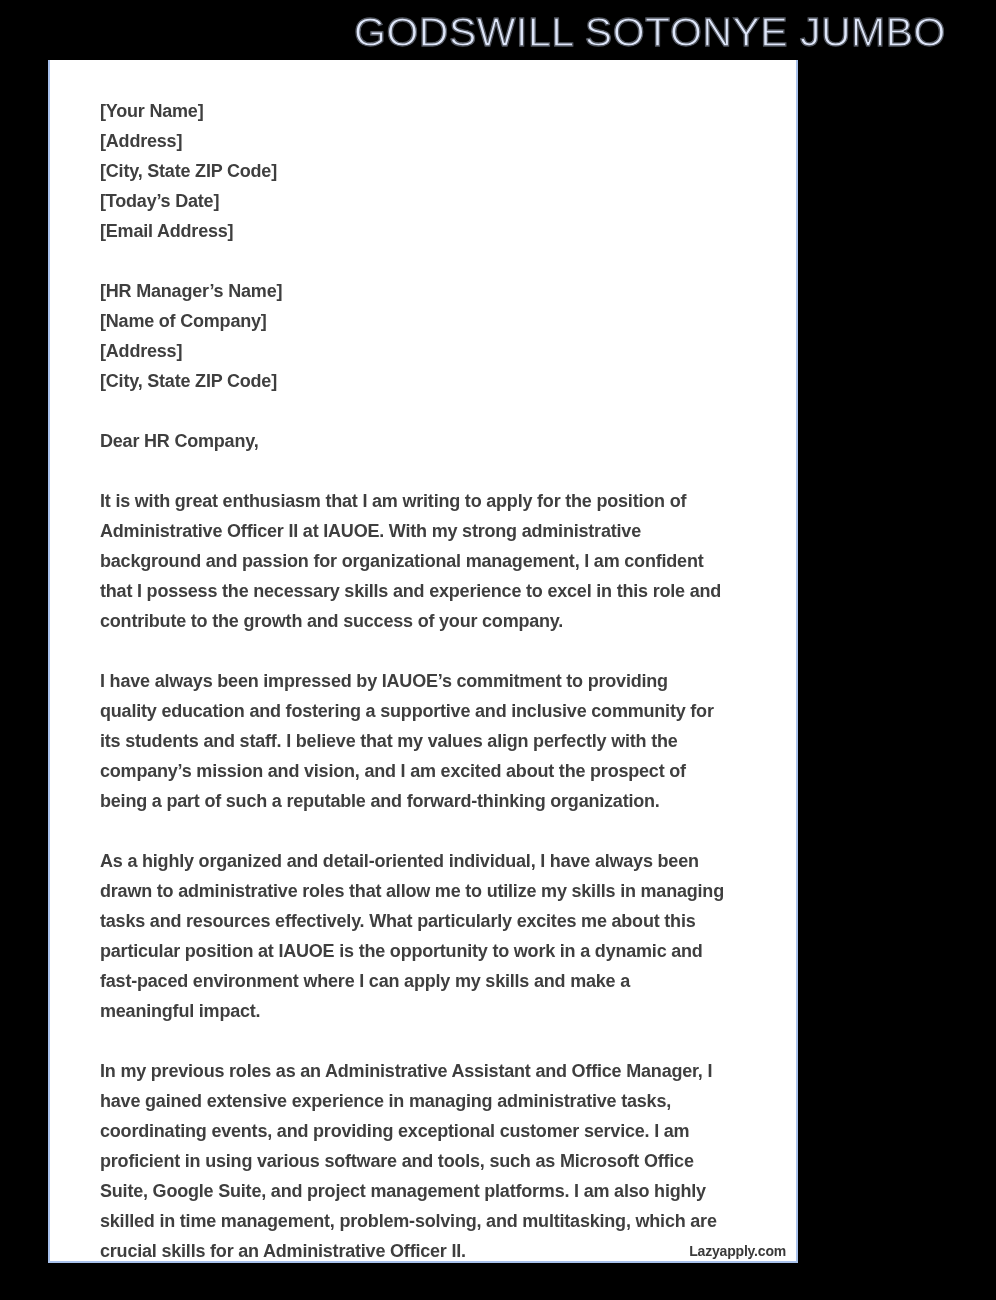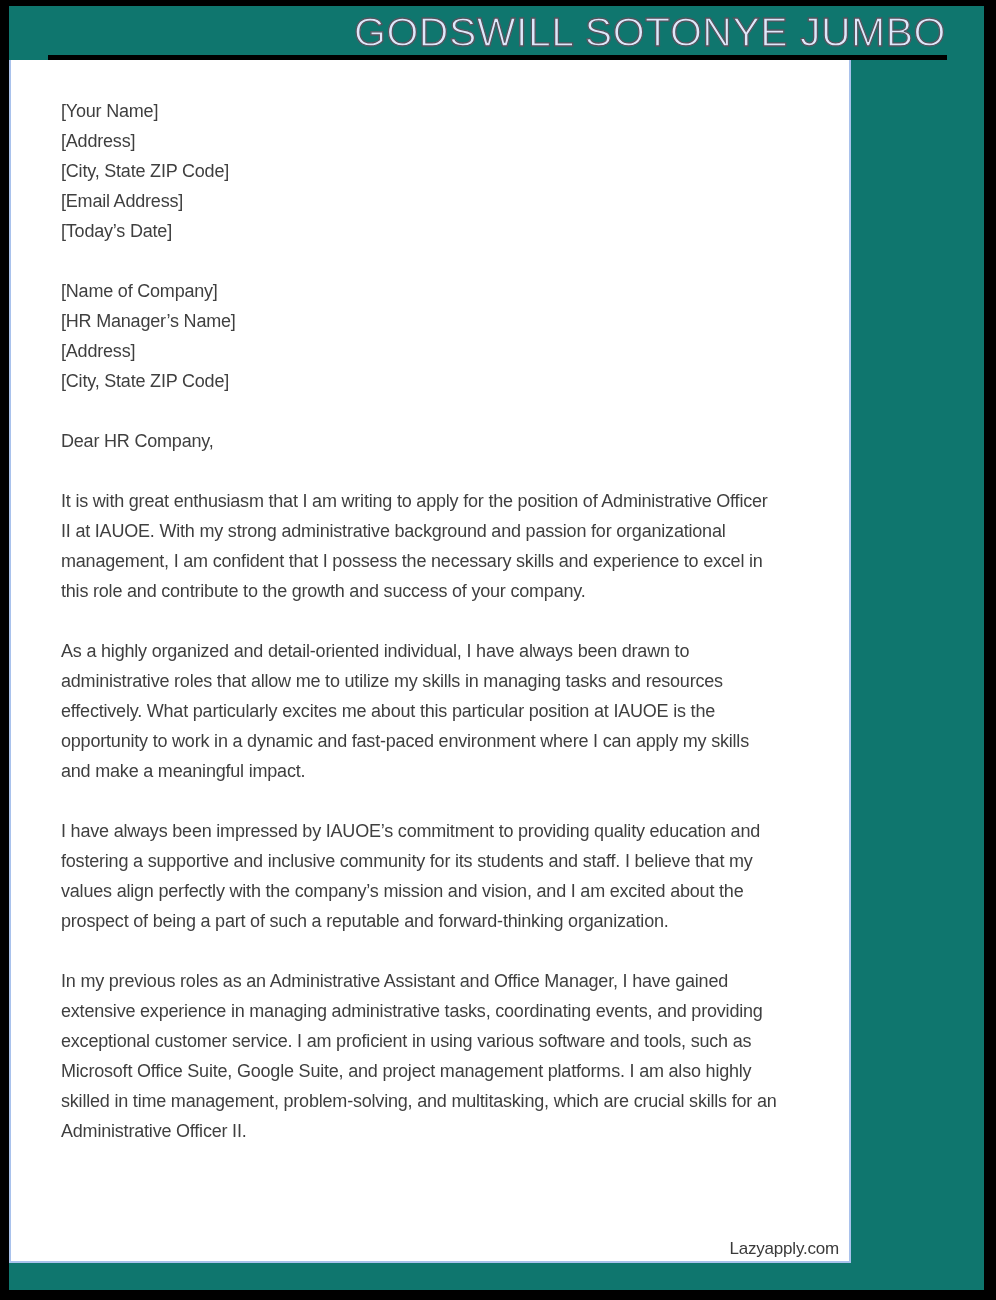--- a/index.html
+++ b/index.html
@@ -4,21 +4,21 @@
 <style>
   * { margin: 0; padding: 0; box-sizing: border-box; }
   html, body { width: 996px; height: 1300px; }
   body {
     font-family: "Liberation Sans", sans-serif;
     background: #ffffff;
   }
   .frame {
     width: 996px;
     height: 1300px;
-    background: #0f766e;
+    background: #000000;
     border-style: solid;
     border-color: #000000;
     border-top-width: 6px;
     border-right-width: 12px;
     border-bottom-width: 10px;
     border-left-width: 9px;
     overflow: hidden;
     position: relative;
   }
   .header {
@@ -39,43 +39,45 @@
     text-shadow: 0 0 1px #7b8090;
     white-space: nowrap;
   }
   .header-rule {
     margin-left: 39px;
     width: 899px;
     height: 5px;
     background: #000000;
   }
   .page {
-    width: 842px;
+    margin-left: 39px;
+    width: 750px;
     height: 1203px;
     background: #ffffff;
     border: 2px solid #a9c2ec;
     border-top: none;
     padding: 36px 69px 0 50px;
     position: relative;
     overflow: visible;
+    font-weight: bold;
   }
   .letter {
     font-size: 18px;
     line-height: 30px;
     letter-spacing: -0.2px;
     color: #3f3f3f;
   }
   .block { margin-top: 30px; }
   .block:first-child { margin-top: 0; }
   .letter p { margin-top: 30px; }
   .watermark {
     position: absolute;
     right: 10px;
     bottom: 2px;
-    font-size: 17px;
+    font-size: 14px;
     letter-spacing: -0.2px;
     color: #3a3a3a;
     background: transparent;
   }
 </style>
 </head>
 <body>
 
 <div class="frame">
 
@@ -85,36 +87,36 @@
 
   <div class="header-rule"></div>
 
   <div class="page">
     <div class="letter">
 
       <div class="block">
         <div>[Your Name]</div>
         <div>[Address]</div>
         <div>[City, State ZIP Code]</div>
+        <div>[Today’s Date]</div>
         <div>[Email Address]</div>
-        <div>[Today’s Date]</div>
       </div>
 
       <div class="block">
+        <div>[HR Manager’s Name]</div>
         <div>[Name of Company]</div>
-        <div>[HR Manager’s Name]</div>
         <div>[Address]</div>
         <div>[City, State ZIP Code]</div>
       </div>
 
       <div class="block">Dear HR Company,</div>
 
       <p>It is with great enthusiasm that I am writing to apply for the position of Administrative Officer II at IAUOE. With my strong administrative background and passion for organizational management, I am confident that I possess the necessary skills and experience to excel in this role and contribute to the growth and success of your company.</p>
+      <p>I have always been impressed by IAUOE’s commitment to providing quality education and fostering a supportive and inclusive community for its students and staff. I believe that my values align perfectly with the company’s mission and vision, and I am excited about the prospect of being a part of such a reputable and forward-thinking organization.</p>
       <p>As a highly organized and detail-oriented individual, I have always been drawn to administrative roles that allow me to utilize my skills in managing tasks and resources effectively. What particularly excites me about this particular position at IAUOE is the opportunity to work in a dynamic and fast-paced environment where I can apply my skills and make a meaningful impact.</p>
-      <p>I have always been impressed by IAUOE’s commitment to providing quality education and fostering a supportive and inclusive community for its students and staff. I believe that my values align perfectly with the company’s mission and vision, and I am excited about the prospect of being a part of such a reputable and forward-thinking organization.</p>
       <p>In my previous roles as an Administrative Assistant and Office Manager, I have gained extensive experience in managing administrative tasks, coordinating events, and providing exceptional customer service. I am proficient in using various software and tools, such as Microsoft Office Suite, Google Suite, and project management platforms. I am also highly skilled in time management, problem-solving, and multitasking, which are crucial skills for an Administrative Officer II.</p>
 
     </div>
 
     <div class="watermark">Lazyapply.com</div>
   </div>
 
 </div>
 
 </body></html>

